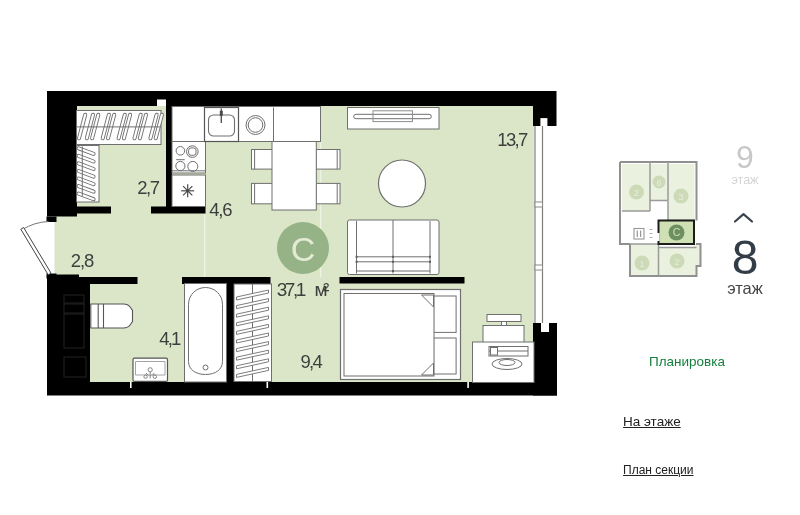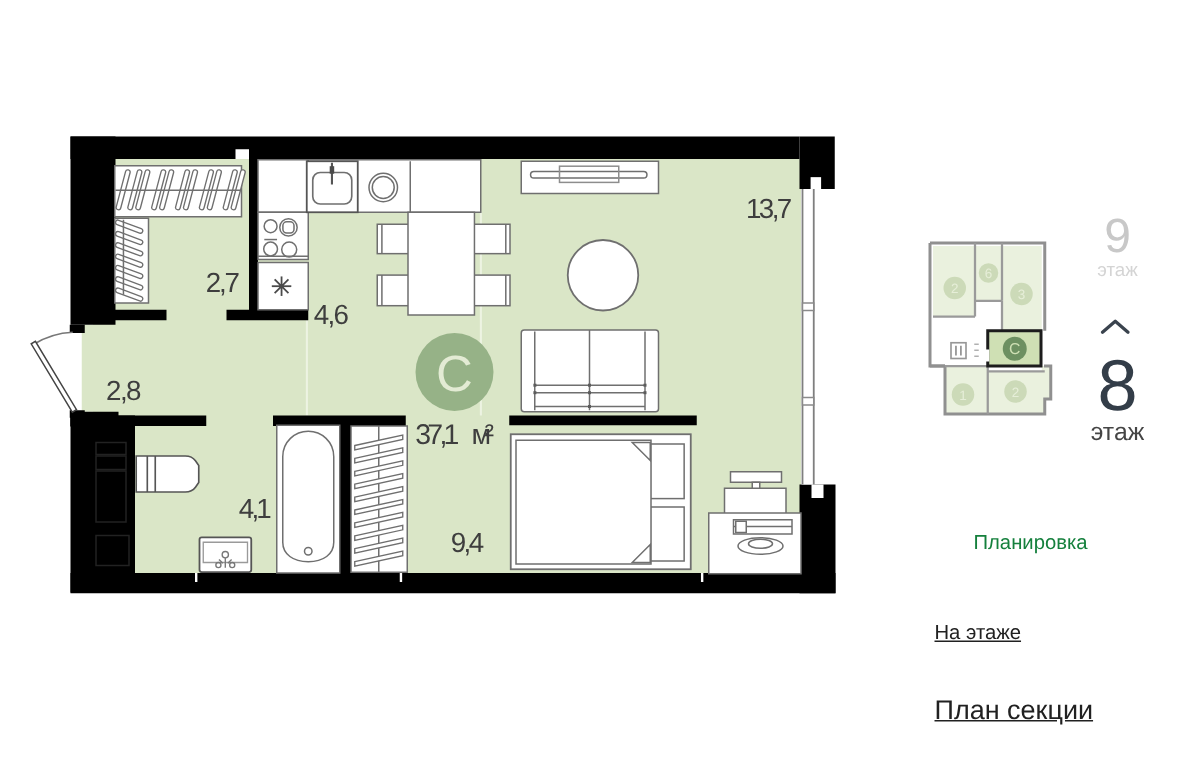--- a/index.html
+++ b/index.html
@@ -245,13 +245,13 @@
   <path d="M735 221.5 L743.5 214.2 L752 221.5" fill="none" stroke="#3a434e" stroke-width="2.2" stroke-linecap="round" stroke-linejoin="round"></path>
 </svg>
 
 <div class="abs" style="left:700px;top:141px;width:90px;text-align:center;font-size:32px;color:#c8c8c8;line-height:1;">9</div>
 <div class="abs" style="left:700px;top:173.5px;width:90px;text-align:center;font-size:12.5px;color:#d4d4d4;line-height:1;">этаж</div>
 <div class="abs" style="left:700px;top:234px;width:90px;text-align:center;font-size:48px;color:#333d48;line-height:1;">8</div>
 <div class="abs" style="left:700px;top:279.5px;width:90px;text-align:center;font-size:16.5px;color:#454545;line-height:1;">этаж</div>
 
 <div class="abs" style="left:623px;top:354.3px;font-size:13.5px;color:#15803d;margin-left:26px;">Планировка</div>
 <div class="abs" style="left:623px;top:414px;font-size:13.5px;color:#212121;text-decoration:underline;">На этаже</div>
-<div class="abs" style="left:623px;top:463px;font-size:18px;color:#212121;text-decoration:underline;">План секции</div>
+<div class="abs" style="left:623px;top:463px;font-size:12px;color:#212121;text-decoration:underline;">План секции</div>
 
 </body></html>

